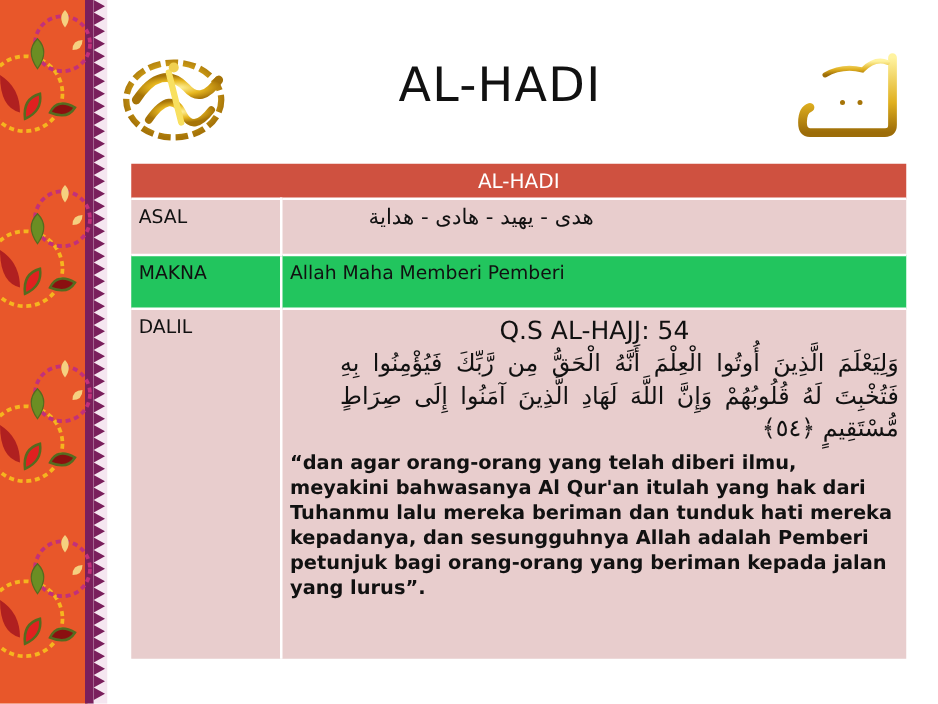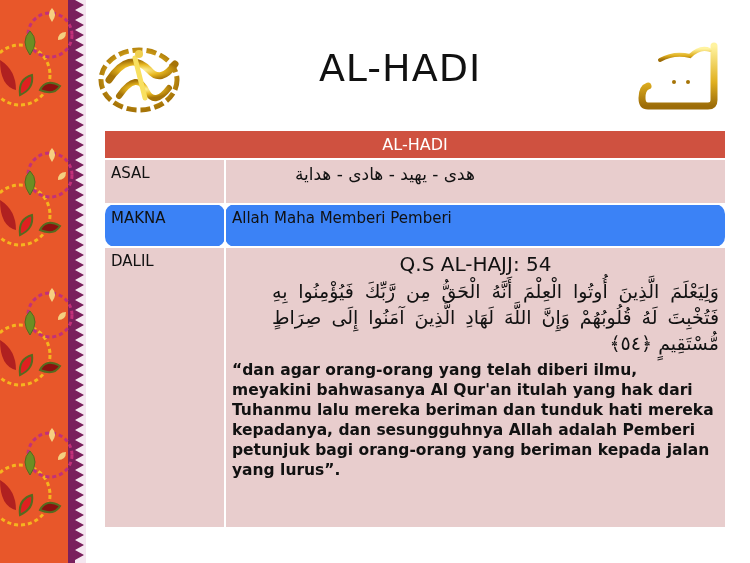--- a/index.html
+++ b/index.html
@@ -14,21 +14,21 @@
 
     .emblem-left { position: absolute; left: 95px; top: 40px; width: 88px; height: 76px; }
     .emblem-right { position: absolute; left: 630px; top: 38px; width: 96px; height: 76px; }
 
     .table-wrap { position: absolute; left: 105px; top: 131px; width: 620px; }
     table { width: 620px; border-collapse: collapse; font-family: "DejaVu Sans", sans-serif; }
     th { background: #cf5140; color: #ffffff; font-weight: normal; font-size: 16px; height: 28px;
          text-align: center; }
     td { background: #e8cdcd; font-size: 15px; vertical-align: top; padding: 4px 6px 19px 6px;
          border-top: 2px solid #ffffff; }
-    tr.alt td { background: #3b82f6; border-radius: 10px; }
+    tr.alt td { background: #22c55e; }
     td.label { width: 120px; border-right: 2px solid #ffffff; }
     td.arabic-cell { direction: rtl; font-size: 17px; padding-right: 250px; }
     .dalil-ref { font-size: 20px; display: block; direction: ltr; text-align: center; }
     .ayah { direction: rtl; text-align: justify; text-align-last: right; font-size: 19px; line-height: 26px;
             display: block; margin-top: 2px; margin-left: 40px; }
     .translation { display: block; font-size: 15.5px; line-height: 20px; margin-top: 4px; font-weight: bold; }
   </style>
 </head>
 <body>
 

